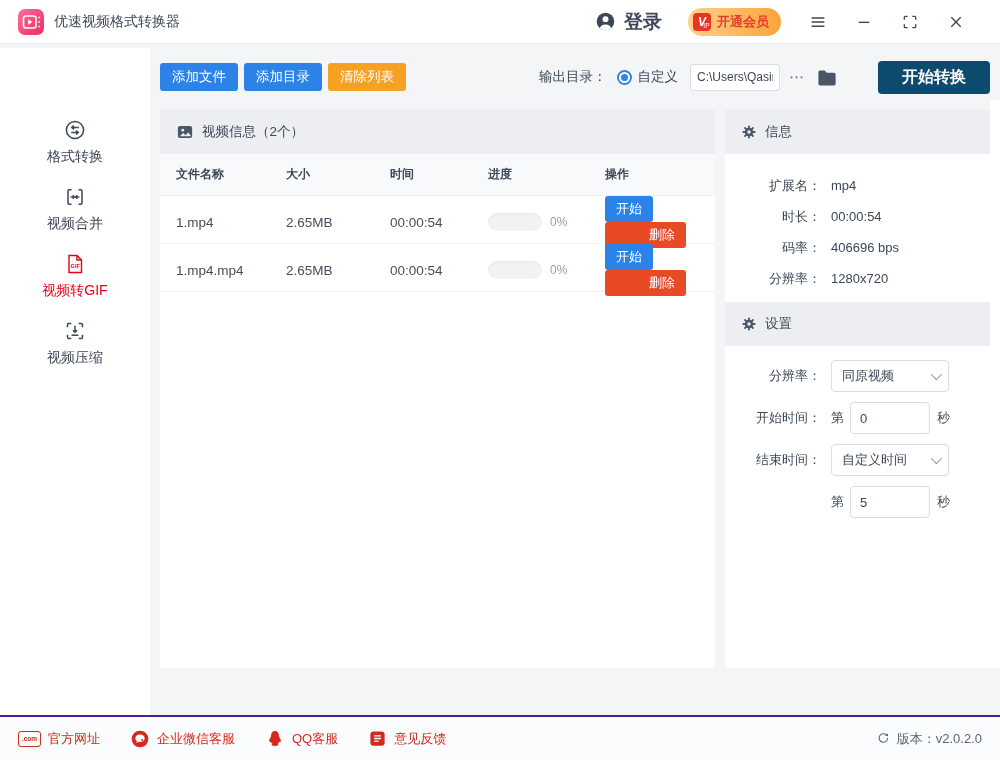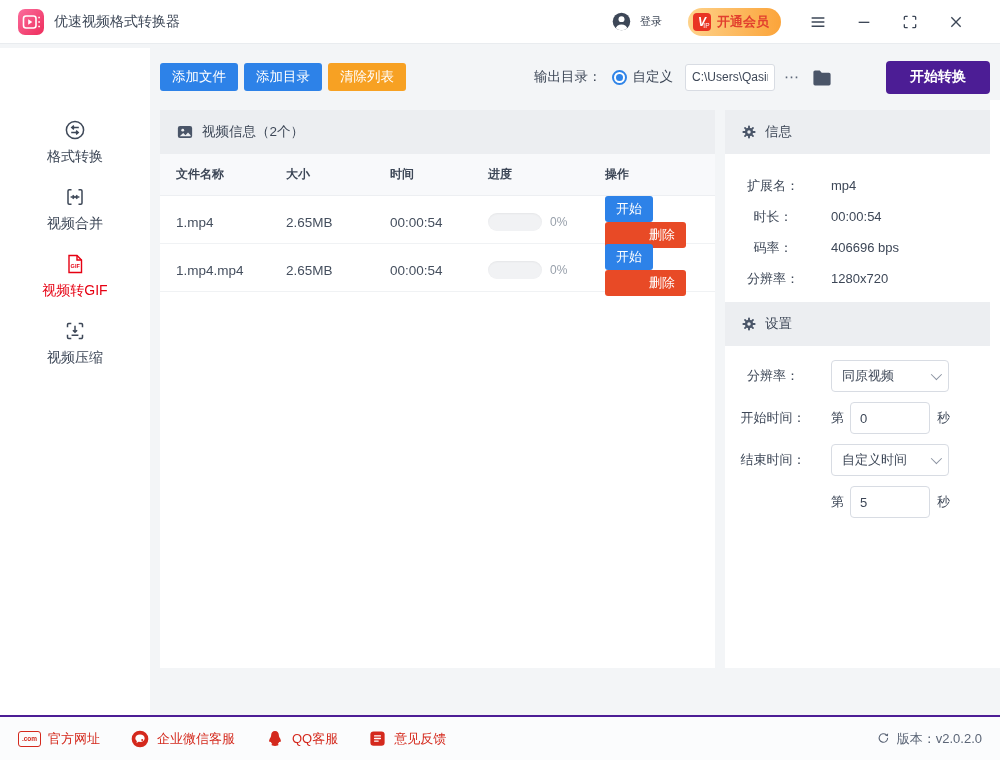--- a/index.html
+++ b/index.html
@@ -7,21 +7,21 @@
   body { font-family:"Liberation Sans", sans-serif; overflow:hidden; background:#f3f5f7; }
   .app { position:relative; width:1000px; height:760px; }
 
   
   .titlebar { position:absolute; top:0; left:0; right:0; height:44px; background:#fff;
     border-bottom:1px solid #e9ecef; display:flex; align-items:center; padding:0 35px 0 18px; z-index:5; }
   .app-logo { width:26px; height:26px; display:inline-flex; }
   .app-title { font-size:14px; color:#3d4757; margin-left:10px; }
   .tb-right { margin-left:auto; display:flex; align-items:center; }
   .login-group { display:flex; align-items:center; gap:8px; cursor:pointer; }
-  .login-group .txt { font-size:11px; color:#3d4757; }
+  .login-group .txt { font-size:19px; color:#3d4757;font-weight:bold; }
   .vip-btn { margin-left:26px; height:28px; padding:0 12px 0 5px; border-radius:14px;
     background:linear-gradient(90deg,#fed28a,#fba43a); display:flex; align-items:center; gap:6px; cursor:pointer; }
   .vip-badge { position:relative; width:18px; height:18px; background:#e93323; border-radius:4px;
     color:#fff; display:flex; align-items:center; justify-content:center; }
   .vip-badge b { font-size:12px; font-style:italic; line-height:1; }
   .vip-badge i { position:absolute; right:1.5px; bottom:1.5px; font-size:6.5px; font-style:normal; line-height:1; }
   .vip-btn .txt { font-size:13px; font-weight:bold; color:#e2402e; }
   .win-icon { margin-left:28px; width:18px; height:18px; display:inline-flex; align-items:center;
     justify-content:center; cursor:pointer; color:#3d4757; }
 
@@ -41,22 +41,22 @@
   .out-group { margin-left:auto; display:flex; align-items:center; }
   .out-label { font-size:13.5px; color:#3d4757; }
   .radio { width:15px; height:15px; border:2px solid #2f84e8; border-radius:50%; margin:0 6px 0 10px;
     display:inline-flex; align-items:center; justify-content:center; cursor:pointer; background:#fff; }
   .radio .dot { width:7px; height:7px; border-radius:50%; background:#2f84e8; }
   .custom-lbl { font-size:13.5px; color:#3d4757; cursor:pointer; }
   .path-input { width:90px; height:27px; border:1px solid #d8dce3; border-radius:3px; margin-left:12px;
     padding:0 6px; font-size:12px; color:#3d4757; font-family:inherit; outline:none; background:#fff; }
   .ellipsis-btn { margin-left:9px; font-size:15px; color:#5c6677; cursor:pointer; letter-spacing:1px; }
   .folder-btn { margin-left:11px; display:inline-flex; cursor:pointer; }
-  .start-btn { margin-left:53px; height:33px; padding:0 24px; background:#4c1d95; color:#fff;
-    font-size:14px; font-weight:bold; border:none; border-radius:4px; cursor:pointer; font-family:inherit; }
+  .start-btn { margin-left:40px; height:33px; padding:0 24px; background:#0c4a6e; color:#fff;
+    font-size:16px; font-weight:bold; border:none; border-radius:4px; cursor:pointer; font-family:inherit; }
 
   
   .panel { position:absolute; top:110px; bottom:92px; background:#fff; }
   .table-panel { left:160px; width:555px; }
   .right-panel { left:725px; width:265px; }
   .sec-header { height:44px; background:#eceef1; display:flex; align-items:center; gap:8px;
     padding:0 16px; font-size:13.5px; color:#3d4757; }
 
   .cols, .frow { display:grid; grid-template-columns:110px 104px 98px 117px 1fr; align-items:center; padding-left:16px; }
   .cols { height:42px; background:#f8f9fb; border-bottom:1px solid #edeff2; font-weight:bold;
@@ -65,21 +65,21 @@
   .prog-cell { display:flex; align-items:center; gap:8px; }
   .pill { width:54px; height:18px; border-radius:9px; background:#f1f2f4; box-shadow:inset 0 1px 2px rgba(0,0,0,.05); }
   .pct { font-size:12px; color:#98a0ab; }
   .mini-btn { height:26px; padding:0 11px; border:none; border-radius:3px; color:#fff; font-size:13px;
     cursor:pointer; font-family:inherit; }
   .mini-start { background:#2d82e8; margin-right:8px; }
   .mini-del { background:#e84a26;padding-left:44px; }
 
   .info-body { padding:16px 0 8px; }
   .info-row { height:31px; display:flex; align-items:center; font-size:13px; color:#3d4757; }
-  .f-label { width:96px; text-align:center; flex:none; }
+  .f-label { width:96px; text-align:right; flex:none; }
   .f-value { margin-left:10px; }
   .set-body { padding-top:14px; }
   .set-row { display:flex; align-items:center; height:32px; margin-bottom:10px; font-size:13px; color:#3d4757; }
   .dropdown { margin-left:10px; width:118px; height:32px; border:1px solid #d8dce3; border-radius:4px;
     display:flex; align-items:center; justify-content:space-between; padding:0 9px 0 10px; cursor:pointer; background:#fff; }
   .chev { width:8px; height:8px; border-right:1.5px solid #8b93a1; border-bottom:1.5px solid #8b93a1;
     transform:rotate(45deg) translateY(-2px); }
   .prefix { margin-left:10px; }
   .num-input { width:80px; height:32px; border:1px solid #d8dce3; border-radius:4px; margin-left:6px;
     padding:0 9px; font-size:13px; color:#3d4757; font-family:inherit; outline:none; }

